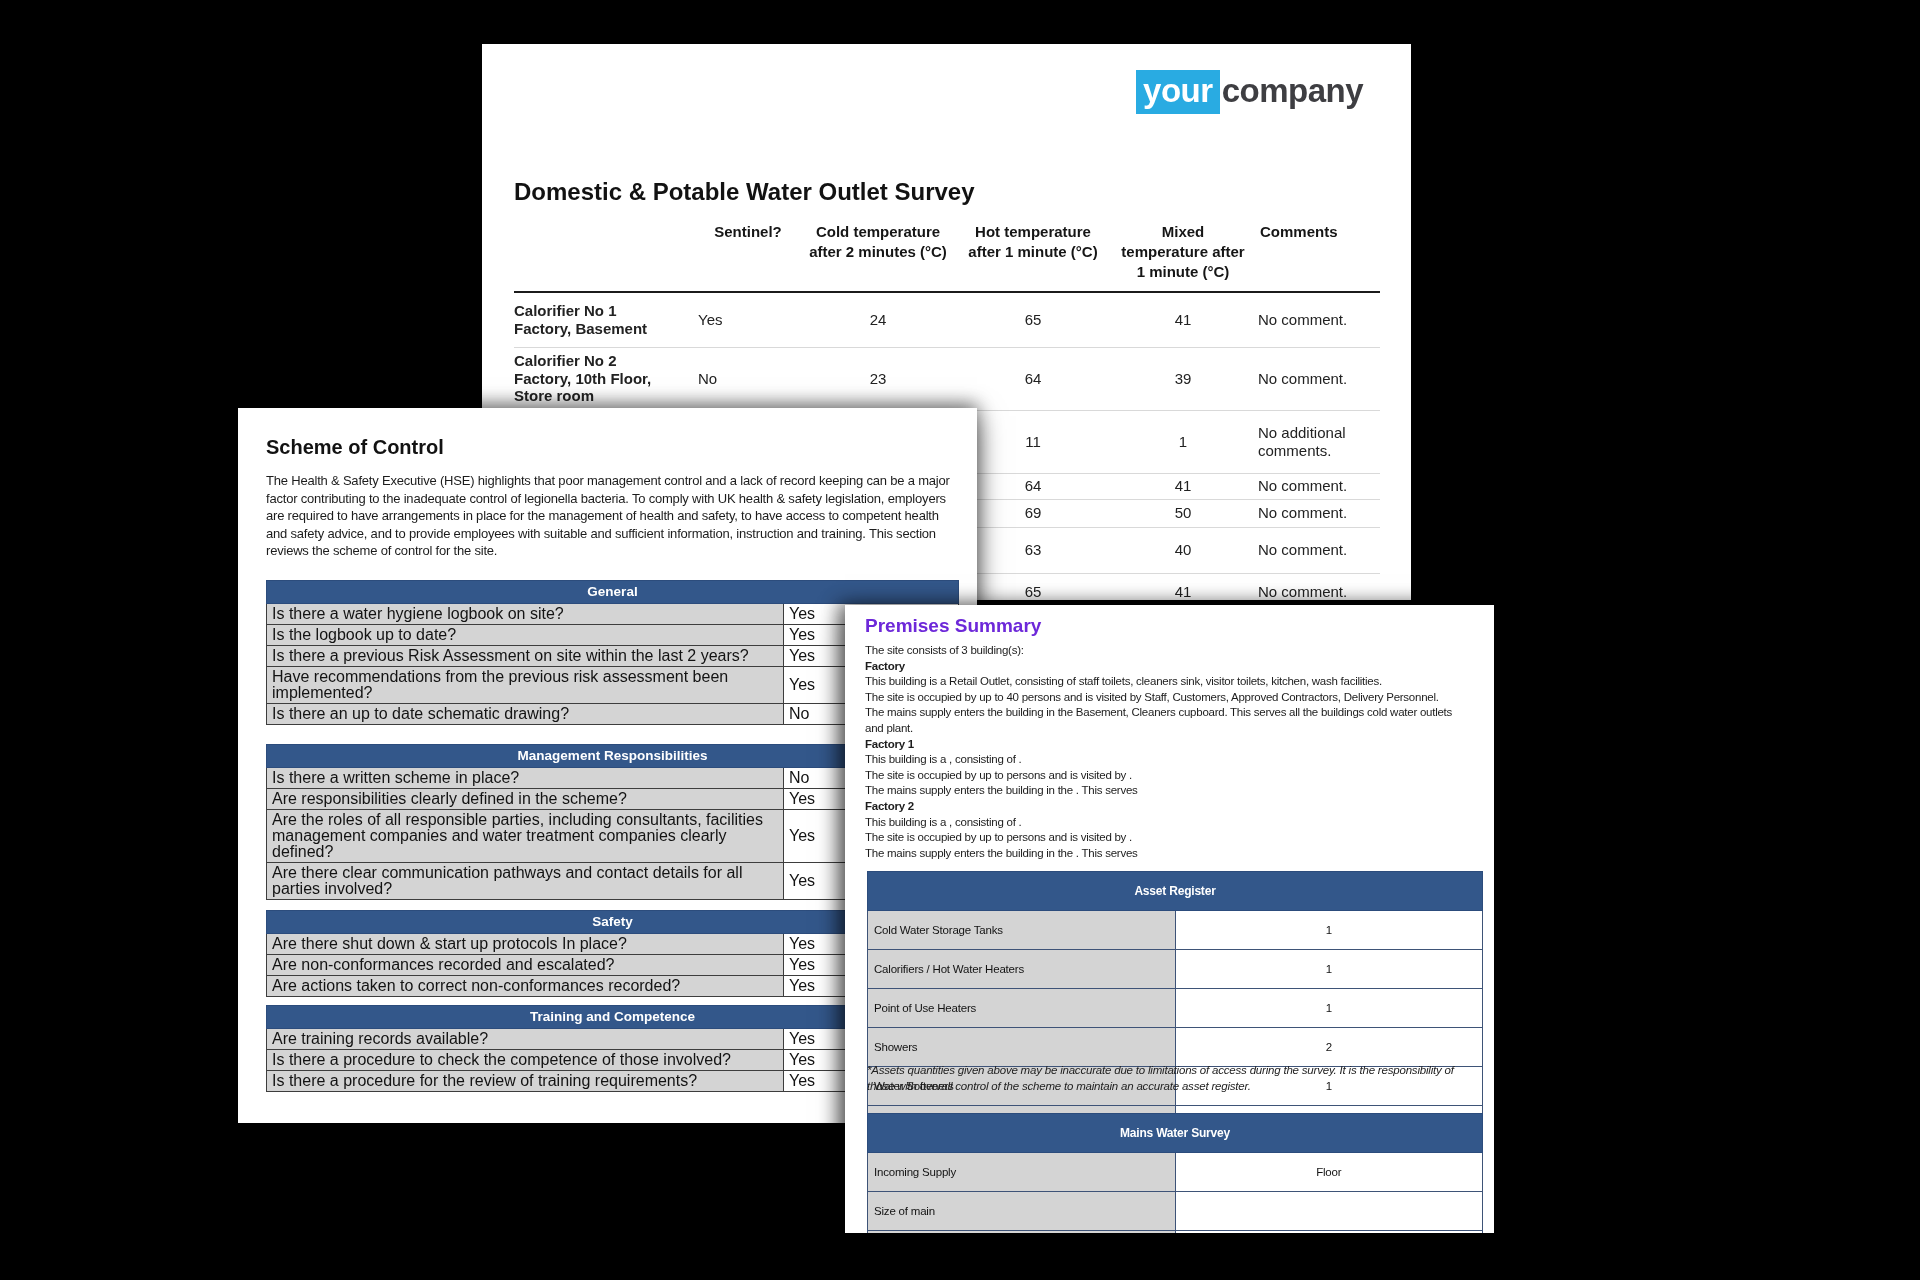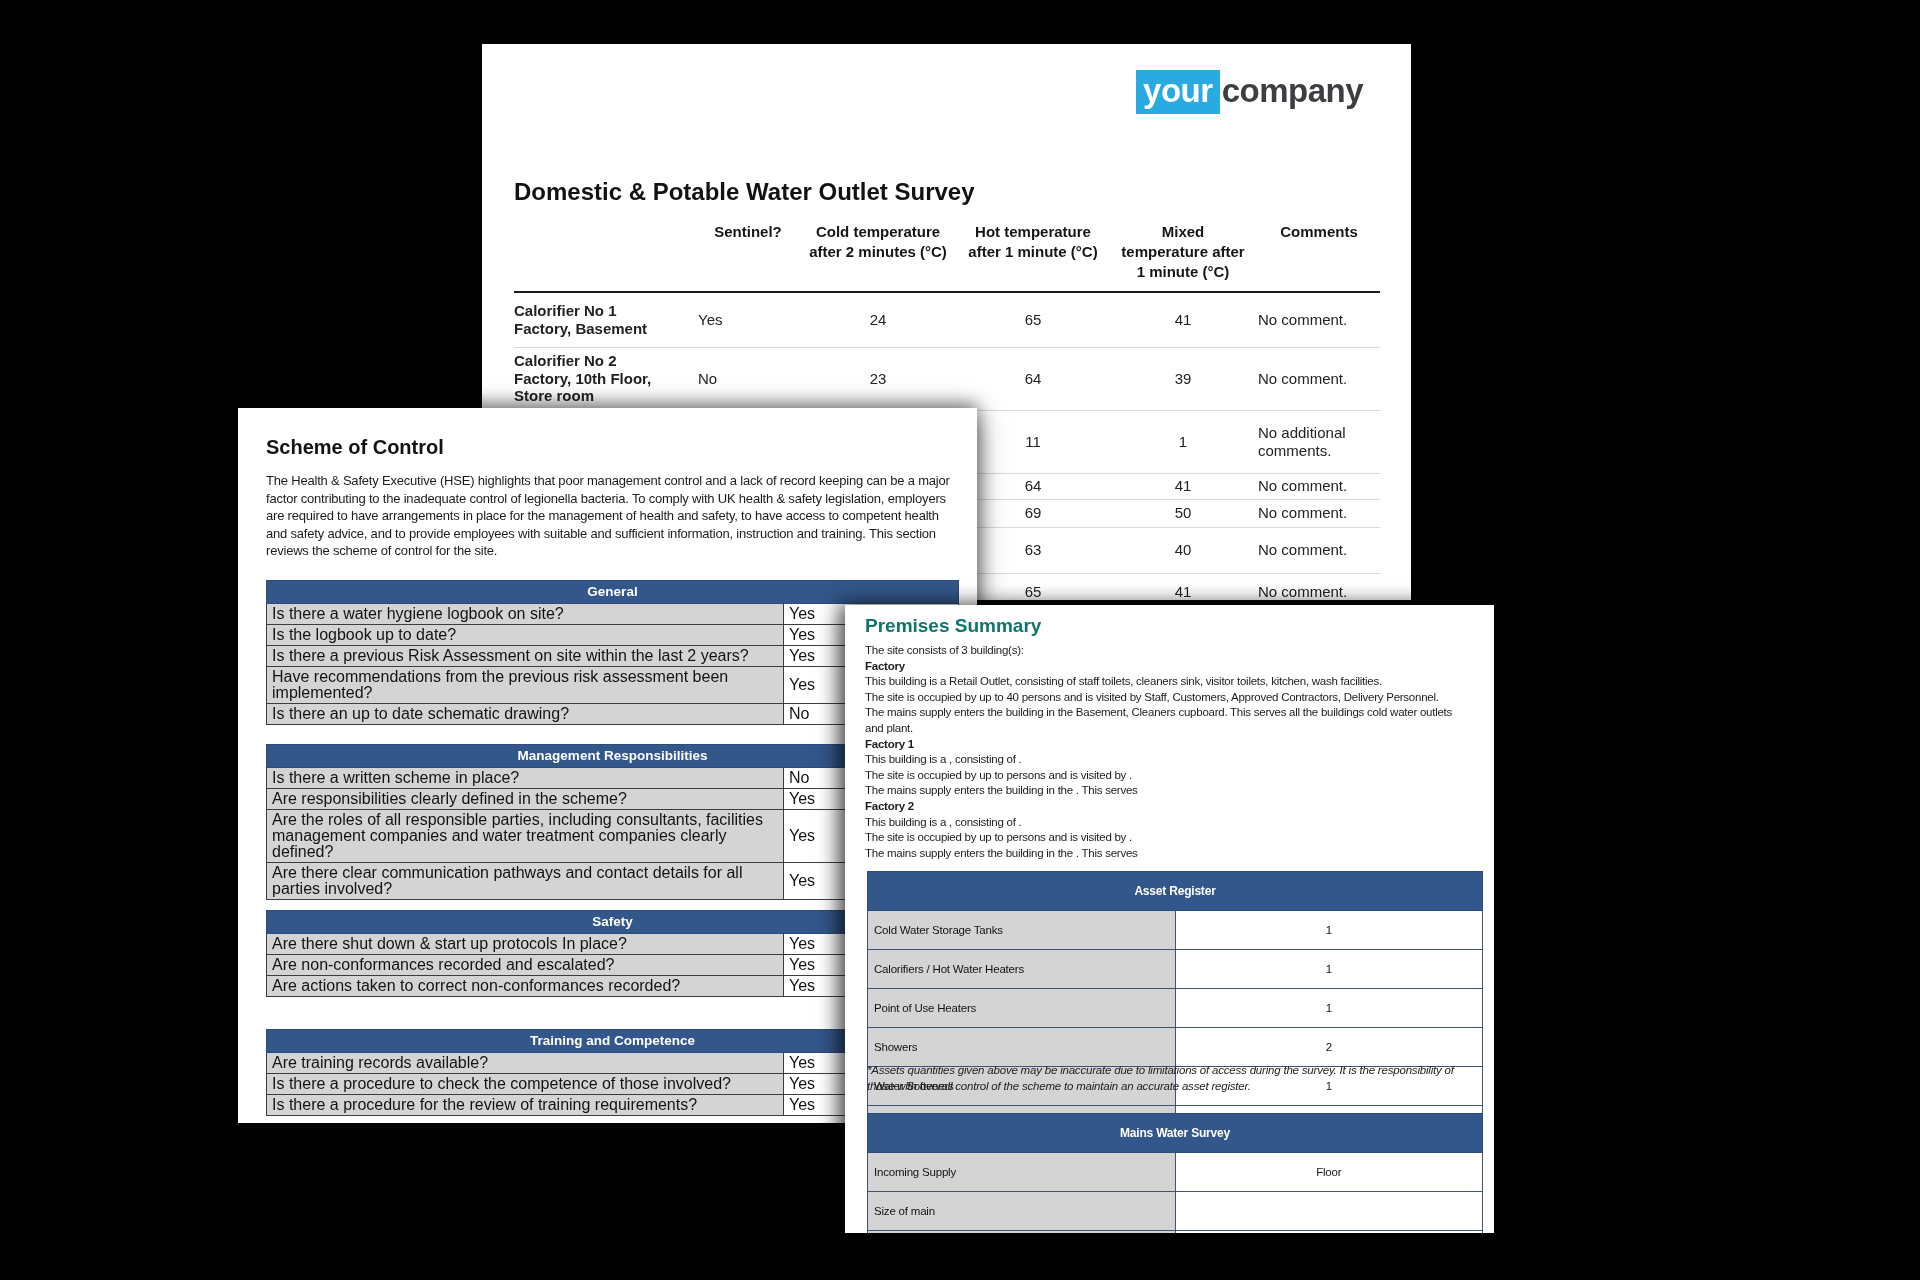--- a/index.html
+++ b/index.html
@@ -13,44 +13,44 @@
 
   
   .logo { position:absolute; top:28px; right:48px; font-size:33px; font-weight:bold; letter-spacing:-0.5px; white-space:nowrap; }
   .logo .your { background:#29abe2; color:#fff; padding:2px 7px 5px 7px; }
   .logo .company { color:#3e3e42; margin-left:2px; }
 
   .survey-title { position:absolute; left:32px; top:134px; font-size:24px; font-weight:bold; color:#121212; }
 
   .survey-table { position:absolute; left:32px; top:170px; width:866px; border-collapse:collapse; table-layout:fixed; }
   .survey-table thead td { font-weight:bold; font-size:15px; line-height:20px; vertical-align:top; text-align:center; padding:8px 2px 9px 2px; color:#161616; }
-  .survey-table thead td.left { text-align:center; }
+  .survey-table thead td.left { text-align:left; }
   .survey-table thead tr { border-bottom:2px solid #1b1b1b; }
   .hdr-narrow { display:inline-block; max-width:130px; }
   .survey-table tbody td { font-size:15px; line-height:17.5px; vertical-align:middle; color:#222; }
   .survey-table tbody tr + tr { border-top:1px solid #d9d9d9; }
   .survey-table td.c { text-align:center; }
   .survey-table td.name { white-space:pre-line; padding-right:8px;font-weight:bold; }
   .survey-table td.comm { text-align:left; padding-right:4px; }
   tr.h1 { height:55px; } tr.h2 { height:63px; } tr.h3 { height:63px; }
   tr.h4 { height:26px; } tr.h5 { height:28px; } tr.h6 { height:46px; } tr.h7 { height:37px; }
 
   
   .scheme-heading { position:absolute; left:28px; top:28px; font-size:20px; font-weight:bold; color:#121212; }
   .scheme-intro   { position:absolute; left:28px; top:64px; width:692px; font-size:13px; line-height:17.6px; letter-spacing:-0.2px; color:#1c1c1c; }
   .scheme-tables  { position:absolute; left:28px; top:172px; width:692px; }
   .sec-table { border-collapse:collapse; table-layout:fixed; width:692px; }
   .sec-table td { border:1px solid #3d3d3d; font-size:16px; line-height:16px; padding:2px 5px; color:#131313; }
   .sec-table .tt td { background:#33578a; color:#fff; font-weight:bold; text-align:center; font-size:13.5px; height:23px; border-color:#2c4c7c; }
   .sec-table .q { background:#d4d4d4; height:21px; }
   .sec-table .a { background:#fff; }
-  .mt19 { margin-top:19px; } .mt8 { margin-top:10px; } .mt16 { margin-top:32px; }
+  .mt19 { margin-top:19px; } .mt8 { margin-top:10px; } .mt16 { margin-top:8px; }
 
   
-  .prem-heading { position:absolute; left:20px; top:10px; font-size:19px; font-weight:bold; color:#0f766e; }
+  .prem-heading { position:absolute; left:20px; top:10px; font-size:19px; font-weight:bold; color:#6d28d9; }
   .prem-text { position:absolute; left:20px; top:38px; width:608px; font-size:11.5px; line-height:15.6px; letter-spacing:-0.25px; color:#1c1c1c; }
   .pbold { font-weight:bold; }
   .blue-table { border-collapse:collapse; table-layout:fixed; width:616px; position:absolute; left:22px; }
   .blue-table td { border:1px solid #3e5377; font-size:11.5px; line-height:14px; padding:12px 6px; height:20px; color:#131313; letter-spacing:-0.2px; }
   .blue-table .tt td { background:#33578a; color:#fff; font-weight:bold; text-align:center; font-size:12px; height:21px; border-color:#2c4c7c; }
   .blue-table .lbl { background:#d4d4d4; width:304px;margin-top:21px; }
   .blue-table .val { text-align:center; background:#fff; }
   #asset-table { top:266px; }
   .asset-note { position:absolute; left:22px; top:458px; width:600px; font-style:italic; font-size:11.5px; line-height:15.5px; letter-spacing:-0.2px; color:#222; }
   #mains-table { top:508px; }

